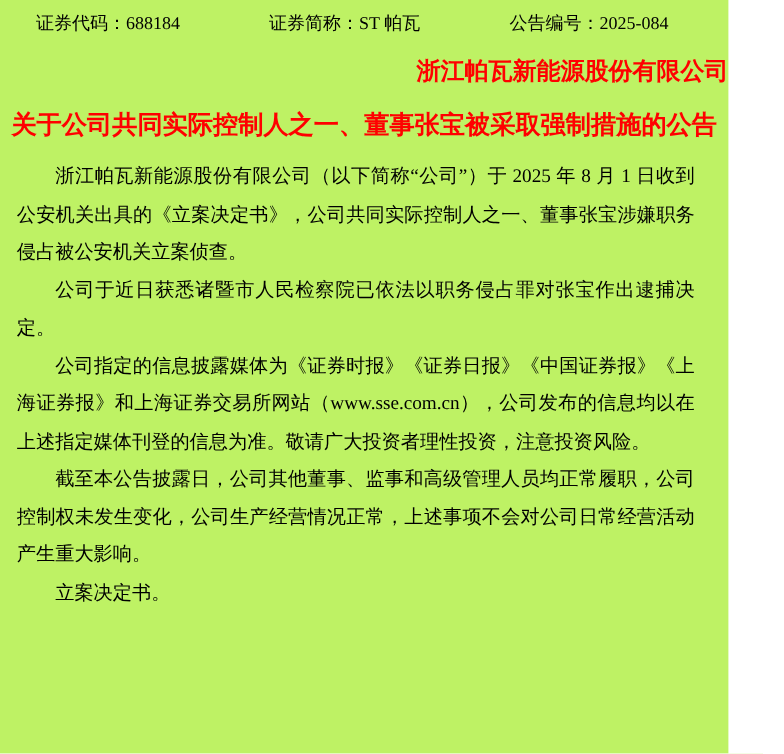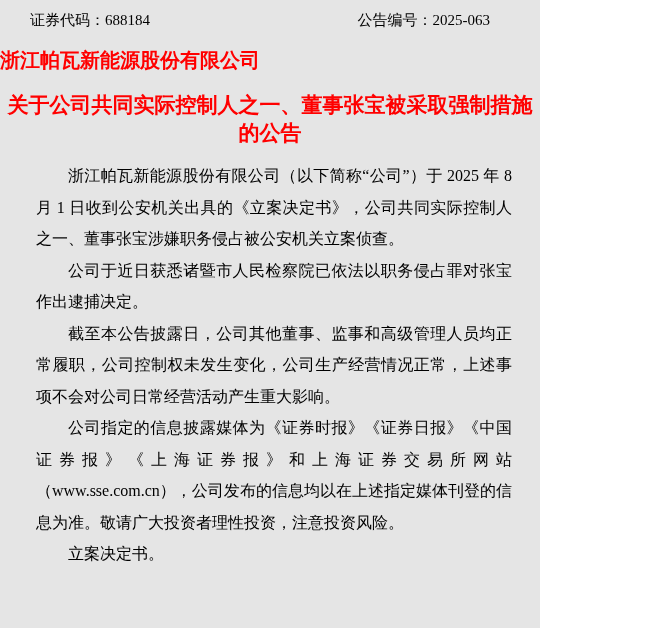--- a/index.html
+++ b/index.html
@@ -2,42 +2,42 @@
 <html><head>
 <meta charset="utf-8">
 <style>
   html, body {
     margin: 0;
     padding: 0;
     background: #ffffff;
   }
   .page {
     position: relative;
-    width: 540px;
+    width: 607px;
     height: 628px;
-    background: #e5e5e5;
+    background: #bef264;
     overflow: hidden;
     font-family: "Liberation Serif", "DejaVu Serif", serif;
     color: #000000;
     box-sizing: border-box;
   }
   
   .header-row {
     display: flex;
     justify-content: space-between;
     align-items: baseline;
     padding: 10px 50px 0 30px;
     font-size: 15px;
     line-height: 20px;
     white-space: nowrap;
   }
   
   .company-title {
     margin-top: 17px;
-    text-align: left;
+    text-align: right;
     font-family: "Liberation Sans", "DejaVu Sans", sans-serif;
     font-weight: bold;
     font-size: 20px;
     line-height: 26px;
     color: #ff0000;
   }
   .announcement-title {
     margin-top: 18px;
     text-align: center;
     font-family: "Liberation Sans", "DejaVu Sans", sans-serif;
@@ -56,49 +56,50 @@
   }
   .disclaimer-text {
     margin: 0;
     font-size: 16px;
     line-height: 31px;
     text-indent: 2em;
     text-align: justify;
   }
   
   .body-text {
-    padding: 0 28px 0 36px;
+    padding: 0 28px 0 14px;
   }
   .body-text p {
     margin: 0;
     font-size: 16px;
     line-height: 31.5px;
     text-indent: 2em;
     text-align: justify;
   }
   .body-text p.first {
     margin-top: 13px;
   }
 </style>
 </head>
 <body>
 
 <div class="page">
 
   <div class="header-row">
     <span>证券代码：688184</span>
-    <span>公告编号：2025-063</span>
+    <span>证券简称：ST 帕瓦</span>
+    <span>公告编号：2025-084</span>
   </div>
 
   <div class="company-title">浙江帕瓦新能源股份有限公司</div>
 
   <div class="announcement-title">关于公司共同实际控制人之一、董事张宝被采取强制措施的公告</div>
 
 
   <div class="body-text">
     <p class="first">浙江帕瓦新能源股份有限公司（以下简称“公司”）于 2025 年 8 月 1 日收到公安机关出具的《立案决定书》，公司共同实际控制人之一、董事张宝涉嫌职务侵占被公安机关立案侦查。</p>
     <p>公司于近日获悉诸暨市人民检察院已依法以职务侵占罪对张宝作出逮捕决定。</p>
+    <p>公司指定的信息披露媒体为《证券时报》《证券日报》《中国证券报》《上海证券报》和上海证券交易所网站（www.sse.com.cn），公司发布的信息均以在上述指定媒体刊登的信息为准。敬请广大投资者理性投资，注意投资风险。</p>
     <p>截至本公告披露日，公司其他董事、监事和高级管理人员均正常履职，公司控制权未发生变化，公司生产经营情况正常，上述事项不会对公司日常经营活动产生重大影响。</p>
-    <p>公司指定的信息披露媒体为《证券时报》《证券日报》《中国证券报》《上海证券报》和上海证券交易所网站（www.sse.com.cn），公司发布的信息均以在上述指定媒体刊登的信息为准。敬请广大投资者理性投资，注意投资风险。</p>
     <p>立案决定书。</p>
   </div>
 
 </div>
 
 </body></html>

